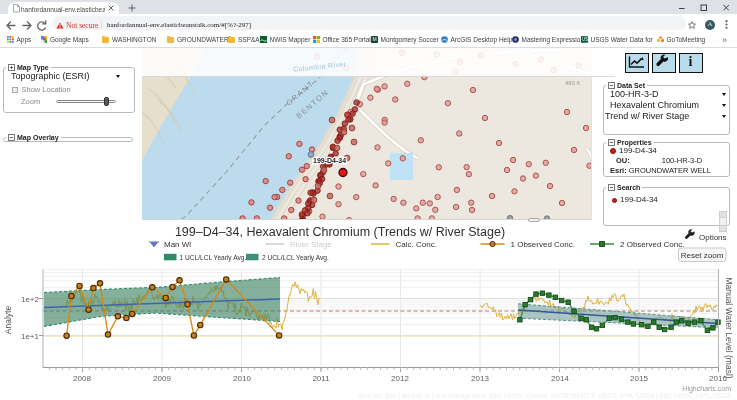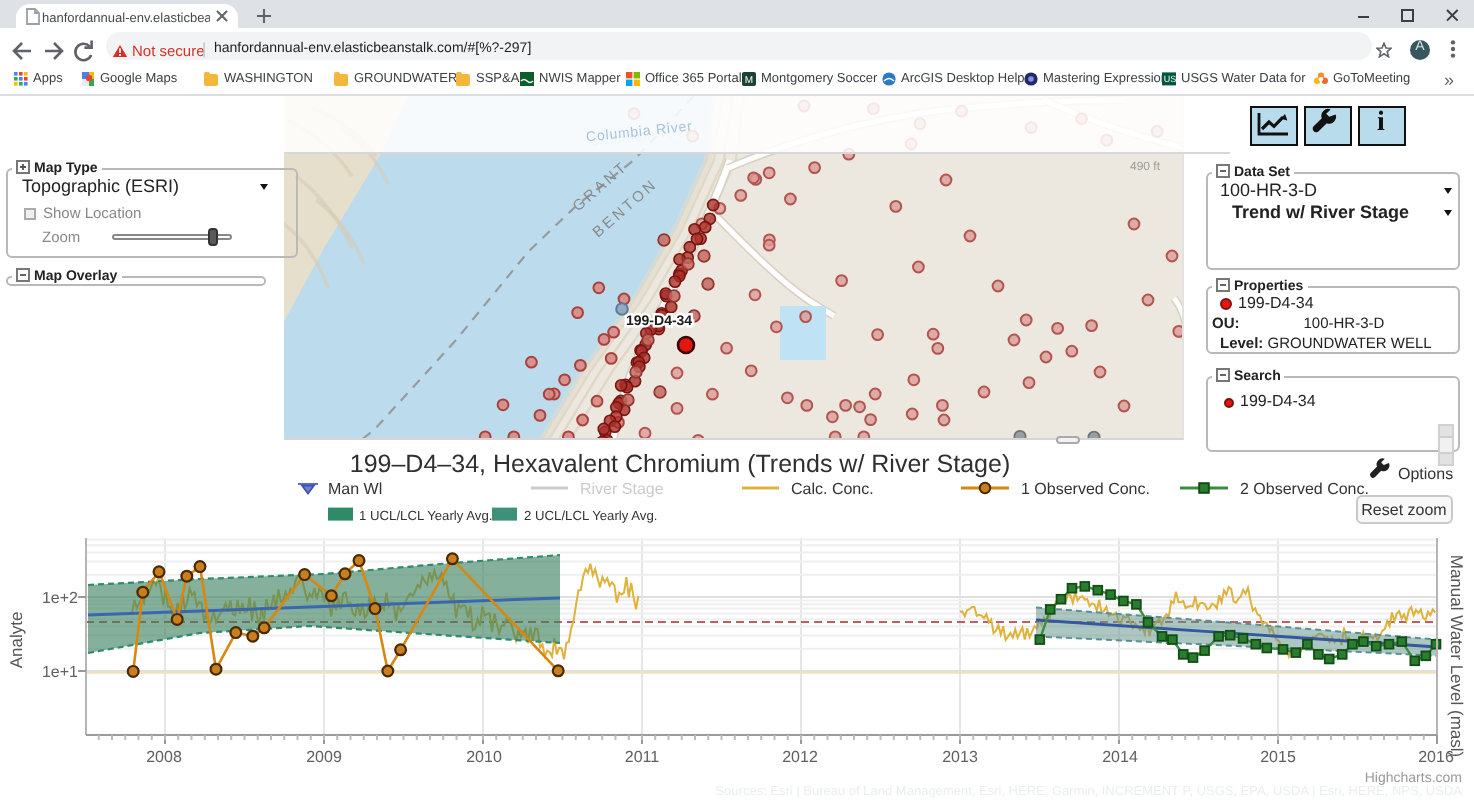--- a/index.html
+++ b/index.html
@@ -1,21 +1,21 @@
 <!DOCTYPE html>
 <html><head><meta charset="utf-8"><style>
 * { margin:0; padding:0; box-sizing:border-box; }
 html,body { width:737px; height:400px; overflow:hidden; font-family:"Liberation Sans",sans-serif; background:#fff; }
 .abs { position:absolute; }
 #stage { position:relative; width:737px; height:400px; }
 
 #tabbar { position:absolute; left:0; top:0; width:737px; height:14px; background:#dee1e6; }
 #tab { position:absolute; left:8px; top:1.5px; width:111px; height:12.5px; background:#fff; border-radius:7px 7px 0 0; }
 #tabtitle { position:absolute; left:13px; top:4px; font-size:6.5px; color:#45494d; white-space:nowrap; width:84px; overflow:hidden; }
-#addr { position:absolute; left:0; top:14px; width:665px; height:17px; background:#fff; }
+#addr { position:absolute; left:0; top:14px; width:665px; height:17px; background:#fff;font-family:Liberation Serif, serif; }
 #omni { position:absolute; left:53px; top:2px; width:633px; height:13.5px; background:#f1f3f4; border-radius:7px; }
 #bkbar { position:absolute; left:0; top:31px; width:737px; height:17px; background:#fff; border-bottom:1px solid #dadce0; }
 .bk { position:absolute; top:3.5px; height:10px; display:flex; align-items:center; font-size:6.5px; color:#3c4043; white-space:nowrap; }
 .bk .ic { display:inline-block; width:6.5px; height:6.5px; margin-right:3px; }
 .folder { width:7px; height:5.5px; background:#f3b73c; border-radius:1px; position:relative; margin-right:3px; margin-top:1px;}
 .folder:before { content:""; position:absolute; left:0; top:-1.5px; width:3px; height:2px; background:#f3b73c; border-radius:1px 1px 0 0; }
 
 #band { position:absolute; left:142px; top:48px; width:450px; height:28.5px; background:rgba(255,255,255,0.86); border-bottom:1px solid #d8d8d8; z-index:5; }
 #band2 { position:absolute; left:592px; top:76px; width:23px; height:1px; background:#d8d8d8; z-index:5; }
 fieldset.pf { position:absolute; border:1px solid #b9b9b9; border-radius:3px; background:transparent; z-index:6; }
@@ -351,21 +351,21 @@
         <circle cx="169" cy="106.5" r="2.9" fill="#93a9c2" stroke="#5c7a99" stroke-width="1"></circle>
         <text x="171" y="114.5" font-size="7" font-weight="bold" fill="#ffffff" stroke="#ffffff" stroke-width="2.4">199-D4-34</text>
         <text x="171" y="114.5" font-size="7" font-weight="bold" fill="#1d1d1d">199-D4-34</text>
         <circle cx="201" cy="124.5" r="4" fill="#e3170f" stroke="#3a0505" stroke-width="1.3"></circle>
       </svg></div>
 <div id="band"></div>
 <div id="band2"></div>
 <div style="position:absolute;left:293px;top:63px;font-size:7px;color:rgba(115,160,195,0.6);transform:rotate(-6deg);z-index:6;letter-spacing:0.4px;">Columbia River</div>
 <div style="position:absolute;left:528px;top:218px;width:12px;height:4px;border-radius:2.5px;background:#f2f2f2;border:1px solid #aaaaaa;z-index:8;"></div>
 
-<fieldset class="pf" style="left:3px;top:80px;width:146px;height:49px;">
+<fieldset class="pf" style="left:3px;top:64px;width:132px;height:49px;">
  <legend><svg width="7" height="7" style="vertical-align:-1px;margin-right:2px;">
           <rect x="0.5" y="0.5" width="6" height="6" fill="#fff" stroke="#777"></rect>
           <path d="M2 3.5 H5 M3.5 2 V5" stroke="#555" stroke-width="0.9"></path>
         </svg>Map Type</legend>
  <div class="selrow" style="margin:0 6px 0 7px;font-size:9px;">Topographic (ESRI)<span class="tri" style="right:8px;"></span></div>
  <div style="margin:2.5px 0 0 8px;font-size:7.5px;color:#888;"><span style="display:inline-block;width:5.5px;height:5.5px;background:#efefef;border:1px solid #aaa;vertical-align:-1px;margin-right:4px;"></span>Show Location</div>
  <div style="margin:3px 0 0 17px;font-size:7.5px;color:#888;">Zoom
    <span style="display:inline-block;position:relative;width:60px;height:9px;margin-left:14px;vertical-align:-2px;">
      <span style="position:absolute;left:0;top:3px;width:60px;height:3px;background:#fafafa;border:1px solid #888;border-radius:2px;"></span>
      <span style="position:absolute;left:48px;top:0;width:4.5px;height:9px;background:#5a5a5a;border:1px solid #333;border-radius:2px;"></span>
@@ -394,30 +394,31 @@
 <div class="btn3" style="left:678.5px;">
  <div style="font-family:'Liberation Serif',serif;font-weight:bold;font-size:14px;color:#111;text-align:center;line-height:16px;">i</div>
 </div>
 
 <fieldset class="pf" style="left:603px;top:82px;width:127px;height:53px;">
  <legend><svg width="7" height="7" style="vertical-align:-1px;margin-right:2px;">
           <rect x="0.5" y="0.5" width="6" height="6" fill="#fff" stroke="#777"></rect>
           <path d="M2 3.5 H5" stroke="#555" stroke-width="0.9"></path>
         </svg>Data Set</legend>
  <div class="selrow" style="margin-left:6px;">100-HR-3-D<span class="tri"></span></div>
- <div class="selrow" style="margin-left:12px;font-weight:bold;">Trend w/ River Stage<span class="tri"></span></div>
+ <div class="selrow" style="margin-left:6px;">Hexavalent Chromium<span class="tri"></span></div>
+ <div class="selrow" style="margin-left:1px;">Trend w/ River Stage<span class="tri"></span></div>
 </fieldset>
 <fieldset class="pf" style="left:603px;top:139px;width:127px;height:38px;">
  <legend><svg width="7" height="7" style="vertical-align:-1px;margin-right:2px;">
           <rect x="0.5" y="0.5" width="6" height="6" fill="#fff" stroke="#777"></rect>
           <path d="M2 3.5 H5" stroke="#555" stroke-width="0.9"></path>
         </svg>Properties</legend>
  <div style="margin-left:6px;font-size:8px;color:#222;"><span class="reddot"></span>199-D4-34</div>
- <div style="margin-left:2px;margin-top:1px;font-size:7.5px;color:#222;"><b>OU:</b><span style="margin-left:32px;">100-HR-3-D</span></div>
- <div style="margin-left:6px;margin-top:0.5px;font-size:7.5px;color:#222;"><b>Level:</b> GROUNDWATER WELL</div>
+ <div style="margin-left:12px;margin-top:1px;font-size:7.5px;color:#222;"><b>OU:</b><span style="margin-left:32px;">100-HR-3-D</span></div>
+ <div style="margin-left:6px;margin-top:0.5px;font-size:7.5px;color:#222;"><b>Esri:</b> GROUNDWATER WELL</div>
 </fieldset>
 <fieldset class="pf" style="left:603px;top:184px;width:127px;height:42px;">
  <legend><svg width="7" height="7" style="vertical-align:-1px;margin-right:2px;">
           <rect x="0.5" y="0.5" width="6" height="6" fill="#fff" stroke="#777"></rect>
           <path d="M2 3.5 H5" stroke="#555" stroke-width="0.9"></path>
         </svg>Search</legend>
  <div style="margin-left:8px;margin-top:4px;font-size:8px;color:#222;"><span class="reddot" style="width:5px;height:5px;"></span>199-D4-34</div>
  <div style="position:absolute;right:2px;top:20px;width:8px;height:21px;background:#f1f1f1;border:1px solid #d0d0d0;">
    <div style="height:6px;background:#e2e2e2;border-bottom:1px solid #cfcfcf;"></div>
    <div style="position:absolute;bottom:0;width:100%;height:6px;background:#e2e2e2;border-top:1px solid #cfcfcf;"></div>

